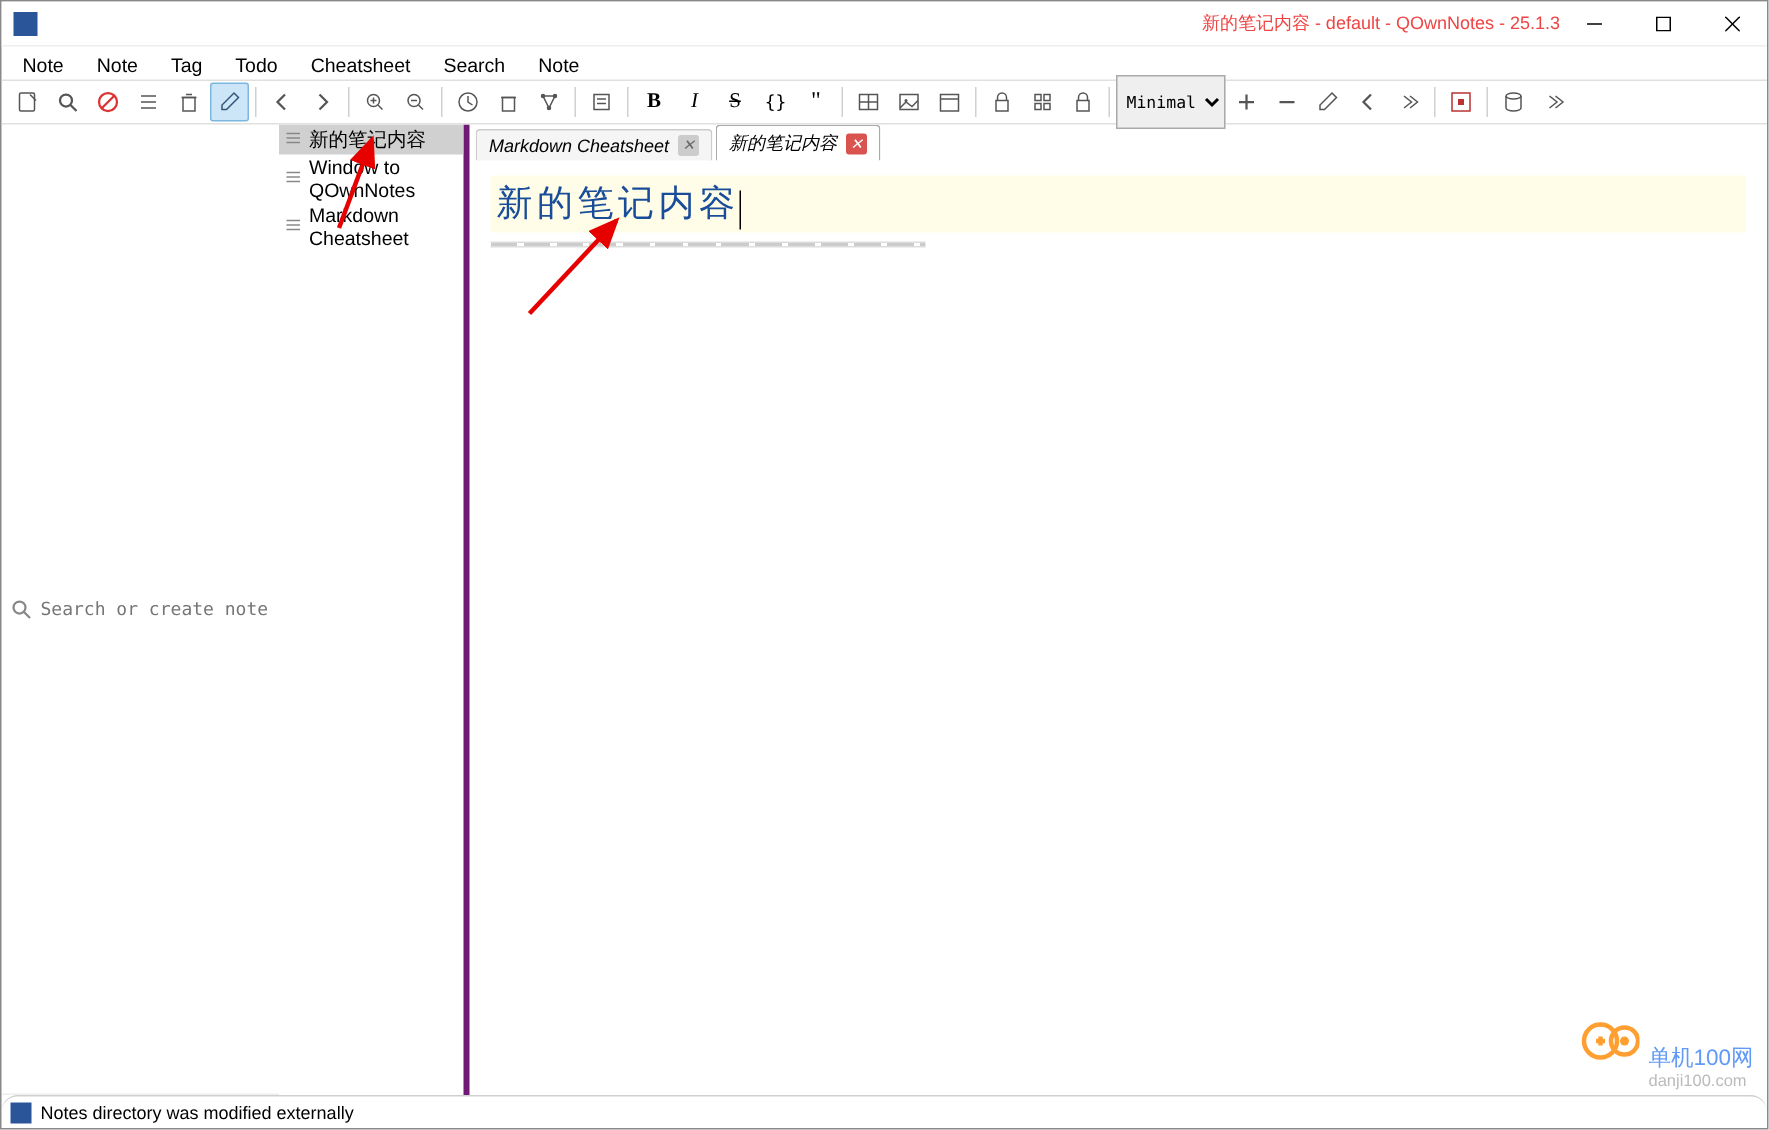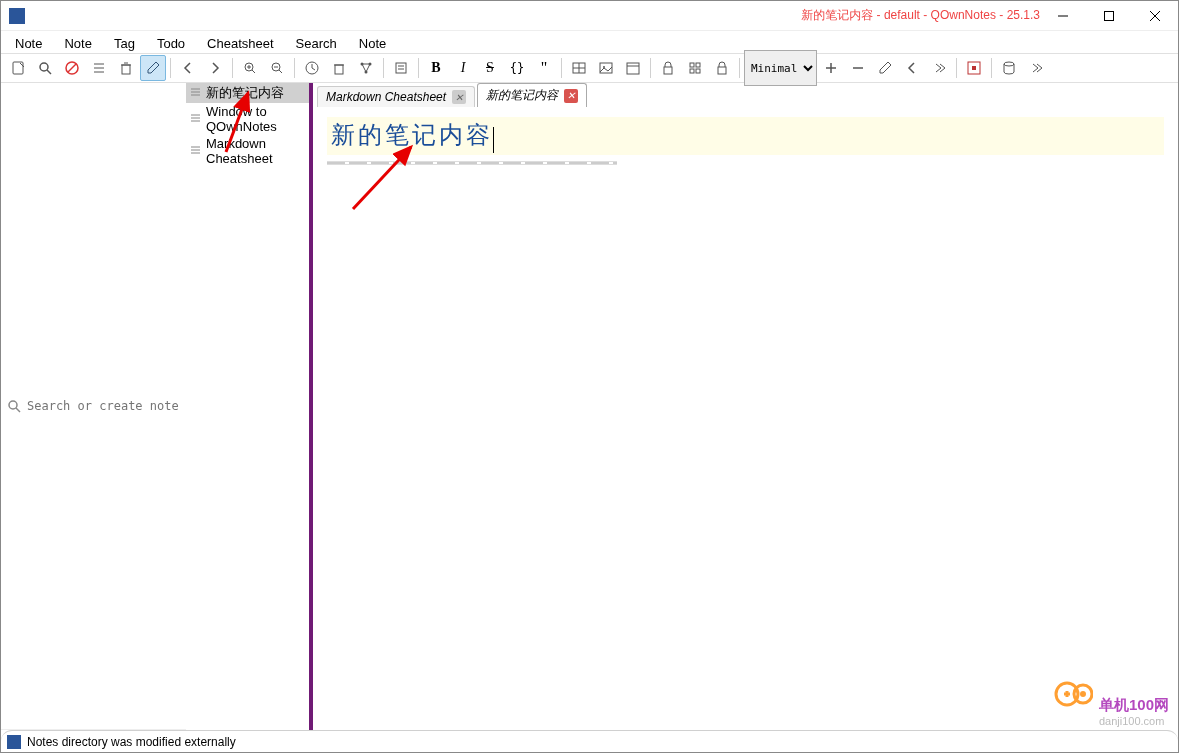--- a/index.html
+++ b/index.html
@@ -35,21 +35,21 @@
 .editor { flex: 1; padding: 10px 14px; position: relative; }
 .heading-line { background: #fffde7; padding: 2px 4px; }
 .heading-text { font-size: 24px; color: #1a4d99; font-family: "Microsoft YaHei", sans-serif; letter-spacing: 3px; }
 .cursor { display: inline-block; width: 1px; height: 26px; background: #000; vertical-align: middle; }
 .hr-line { margin-top: 6px; height: 4px; background: repeating-linear-gradient(90deg, #ccc 0 18px, #fff 18px 22px); width: 290px; border-top: 1px solid #ddd; border-bottom: 1px solid #ddd; }
 .arrow { position: absolute; pointer-events: none; }
 .statusbar { height: 22px; border-top: 1px solid #d0d0d0; display: flex; align-items: center; padding: 0 6px; font-size: 12px; gap: 6px; border-radius: 11px; }
 .status-icon { width: 14px; height: 14px; background: #2a5599; }
 .watermark { position: absolute; right: 10px; bottom: 26px; display: flex; align-items: center; gap: 6px; opacity: 0.8; }
 .watermark .logo { width: 40px; height: 40px; }
-.watermark .txt .l1 { font-size: 15px; color: #a21caf; font-weight: bold; margin-top: 36px; }
+.watermark .txt .l1 { font-size: 15px; color: #3b82f6; font-weight: normal; margin-top: 36px; }
 .watermark .txt .l2 { font-size: 11px; color: #aaa; }
 svg { display: block; }
 </style>
 </head>
 <body>
 
 <div class="titlebar">
   <div class="app-icon"></div>
   <div class="title">新的笔记内容 - default - QOwnNotes - 25.1.3</div>
   <div class="win-btns">

